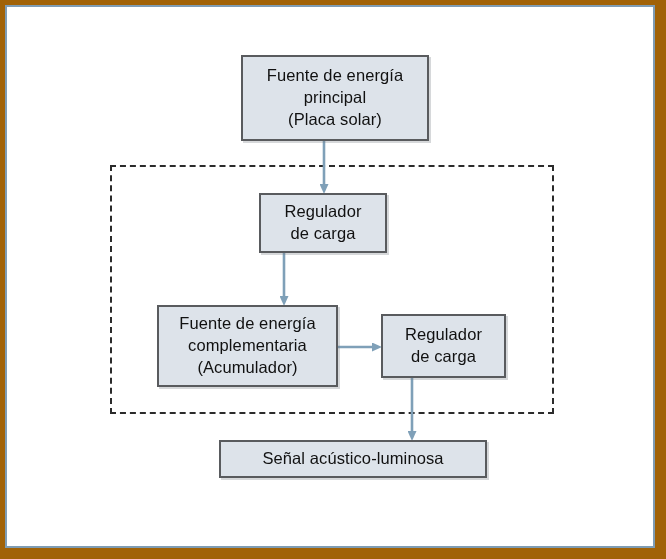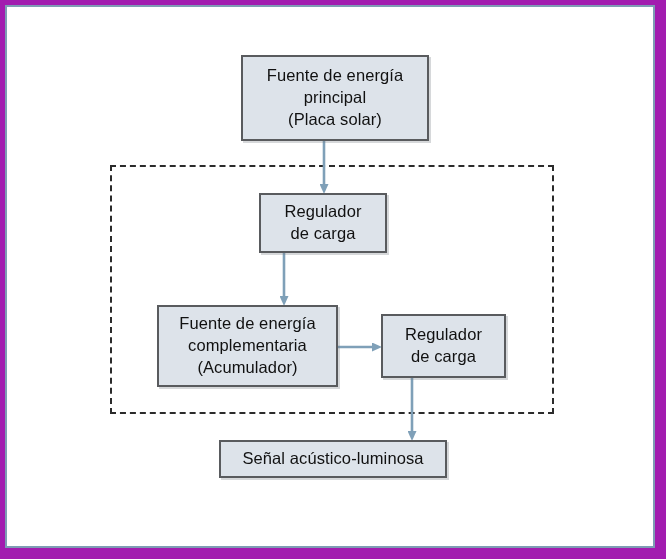--- a/index.html
+++ b/index.html
@@ -8,21 +8,21 @@
     background: #ffffff;
   }
   body {
     font-family: "Liberation Sans", sans-serif;
   }
 
   #canvas {
     position: relative;
     width: 666px;
     height: 559px;
-    background: #a21caf;
+    background: #a16207;
     overflow: hidden;
   }
 
   
   #outer-frame {
     position: absolute;
     left: 5px;
     top: 5px;
     width: 650px;
     height: 543px;
@@ -63,21 +63,21 @@
     display: block;
     white-space: pre-line;
     padding: 0 6px;
   }
 
   
   #node-source-main   { left: 241px; top: 55px;  width: 188px; height: 86px; }
   #node-regulator-top { left: 259px; top: 193px; width: 128px; height: 60px; }
   #node-source-aux    { left: 157px; top: 305px; width: 181px; height: 82px; }
   #node-regulator-bot { left: 381px; top: 314px; width: 125px; height: 64px; }
-  #node-signal        { left: 219px; top: 440px; width: 228px; height: 38px; }
+  #node-signal        { left: 219px; top: 440px; width: 268px; height: 38px; }
 
   
   #connectors {
     position: absolute;
     left: 0;
     top: 0;
     width: 666px;
     height: 559px;
     pointer-events: none;
   }

